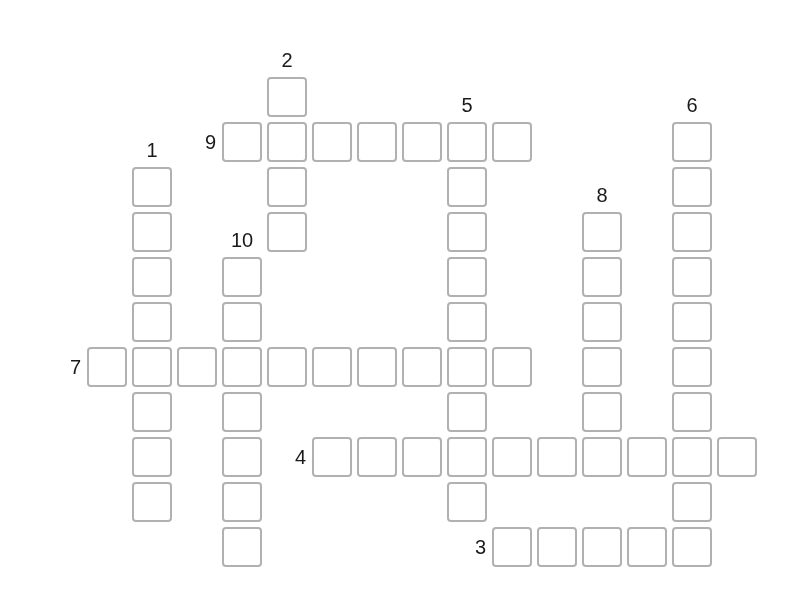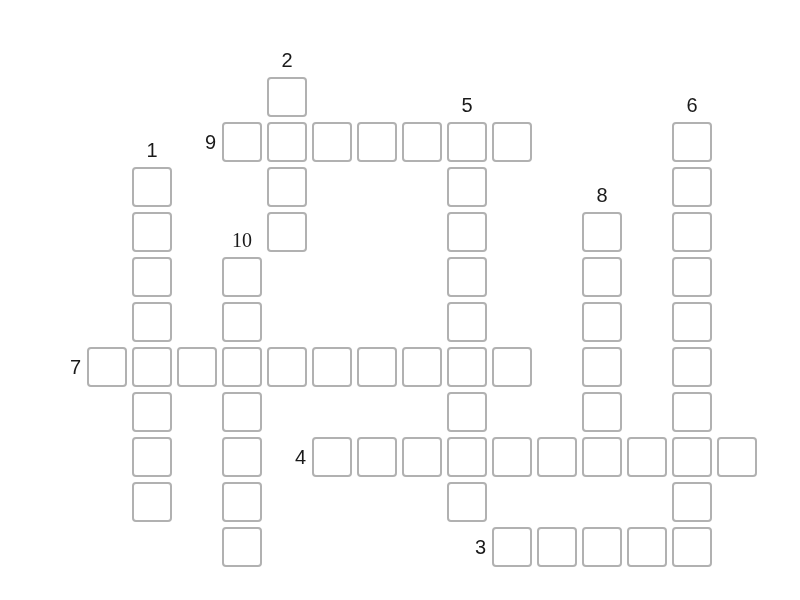--- a/index.html
+++ b/index.html
@@ -115,14 +115,14 @@
     <div class="cell" style="left: 582px; top: 302px;"></div>
     <div class="cell" style="left: 582px; top: 347px;"></div>
     <div class="cell" style="left: 582px; top: 392px;"></div>
     <div class="num num-down" style="left: 582px; top: 181px;">8</div>
     <div class="cell" style="left: 222px; top: 257px;"></div>
     <div class="cell" style="left: 222px; top: 302px;"></div>
     <div class="cell" style="left: 222px; top: 392px;"></div>
     <div class="cell" style="left: 222px; top: 437px;"></div>
     <div class="cell" style="left: 222px; top: 482px;"></div>
     <div class="cell" style="left: 222px; top: 527px;"></div>
-    <div class="num num-down" style="left: 222px; top: 226px; font-family: Liberation Serif, serif;">10</div>
+    <div class="num num-down" style="left: 222px; top: 226px;">10</div>
   </div>
 
 </body></html>

